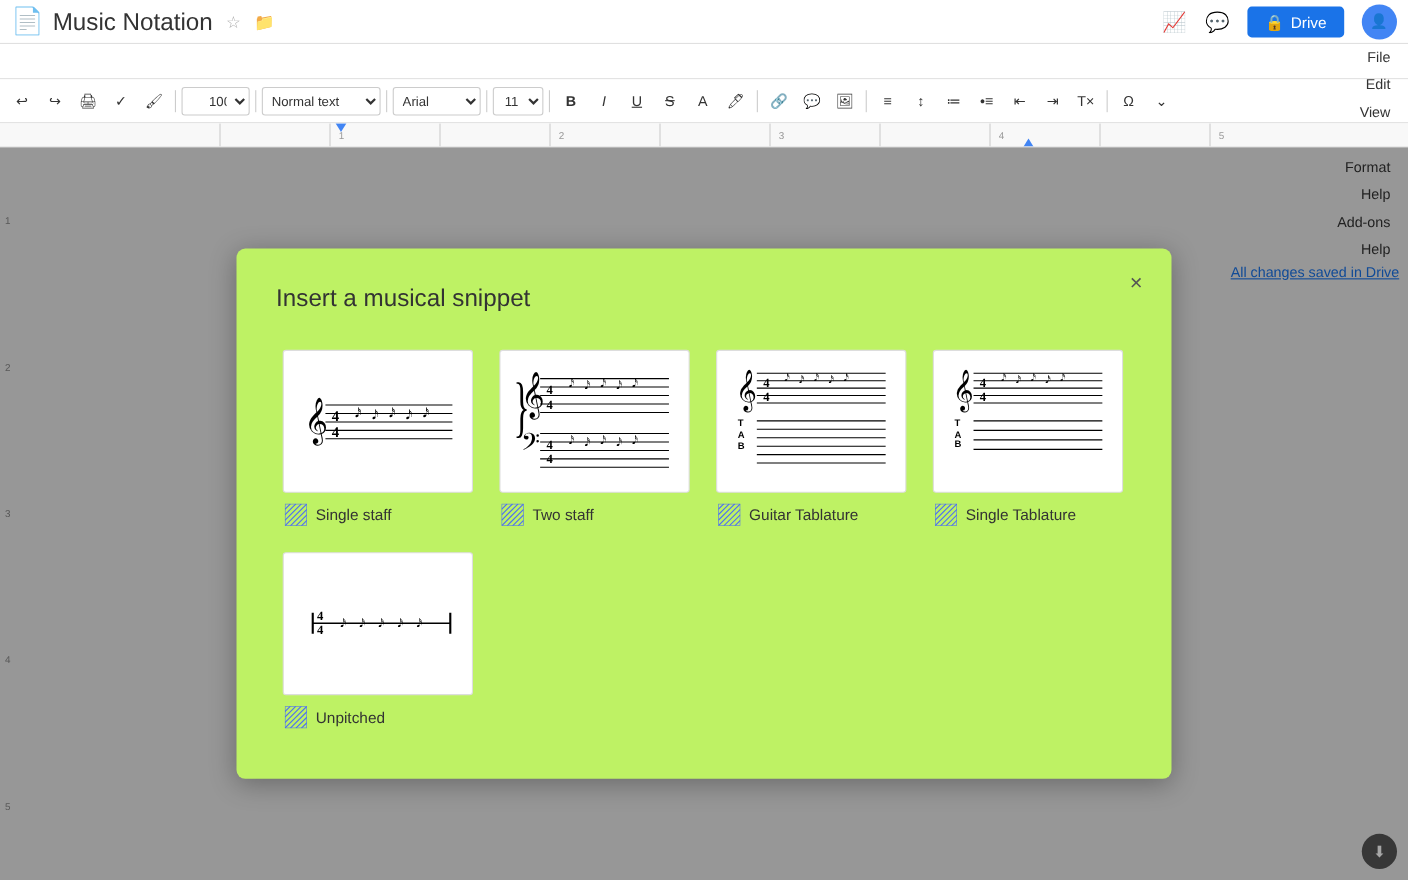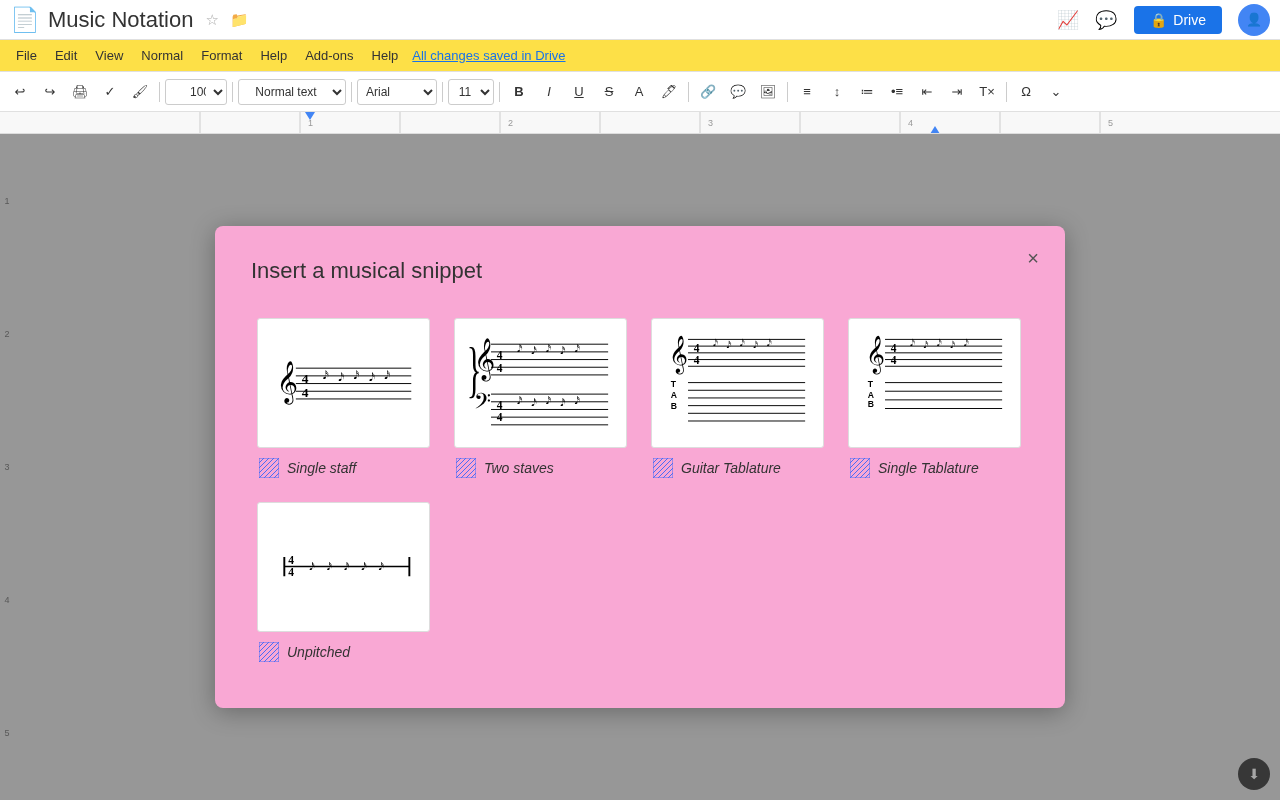--- a/index.html
+++ b/index.html
@@ -25,27 +25,28 @@
       font-size: 14px;
       cursor: pointer;
       display: flex;
       align-items: center;
       gap: 6px;
     }
     #topbar .avatar { width: 32px; height: 32px; border-radius: 50%; background: #4285f4; color: #fff; display: flex; align-items: center; justify-content: center; font-size: 13px; margin-left: 8px; }
 
     
     #menubar {
-      background: #fde047;
+      background: #ffffff;
       height: 32px;
       display: flex;
-      align-items: center;
+      align-items: flex-end;
       padding: 0 8px;
       gap: 2px;
       border-bottom: 1px solid #e0e0e0;
+      flex-direction: column;
     }
     #menubar .menu-item {
       font-size: 13px;
       color: #333;
       padding: 4px 8px;
       cursor: pointer;
       border-radius: 3px;
     }
     #menubar .saved-link { font-size: 13px; color: #1a73e8; text-decoration: underline; cursor: pointer; margin-left: 4px; }
 
@@ -98,21 +99,21 @@
       top: 0; left: 0; right: 0; bottom: 0;
       background: rgba(0,0,0,0.35);
       display: flex;
       align-items: center;
       justify-content: center;
       z-index: 100;
     }
 
     
     #dialog {
-      background: #f9a8d4;
+      background: #bef264;
       border-radius: 8px;
       width: 850px;
       padding: 32px 36px 40px;
       position: relative;
       box-shadow: 0 4px 24px rgba(0,0,0,0.3);
     }
     #dialog-title {
       font-size: 22px;
       font-weight: 400;
       color: #333;
@@ -163,21 +164,20 @@
       margin-top: 10px;
       padding-left: 2px;
     }
     .snippet-label .hatch-icon {
       width: 20px; height: 20px;
       flex-shrink: 0;
     }
     .snippet-label .label-text {
       font-size: 14px;
       color: #333;
-      font-style: italic;
     }
 
     
     .page-numbers {
       position: absolute;
       left: 0; top: 0;
       width: 14px;
       height: 100%;
       display: flex;
       flex-direction: column;
@@ -234,21 +234,21 @@
   <button class="tb-btn" title="Undo">↩</button>
   <button class="tb-btn" title="Redo">↪</button>
   <button class="tb-btn">🖨</button>
   <button class="tb-btn">✓</button>
   <button class="tb-btn">🖌</button>
   <div class="tb-divider"></div>
   <select class="tb-select" style="width:62px;padding-left:20px;">
     <option>100%</option>
   </select>
   <div class="tb-divider"></div>
-  <select class="tb-select" style="width:108px;text-align:center;">
+  <select class="tb-select" style="width:108px;">
     <option>Normal text</option>
   </select>
   <div class="tb-divider"></div>
   <select class="tb-select" style="width:80px;">
     <option>Arial</option>
   </select>
   <div class="tb-divider"></div>
   <select class="tb-select" style="width:46px;text-align:center;">
     <option>11</option>
   </select>
@@ -400,21 +400,21 @@
             <svg class="hatch-icon" viewBox="0 0 20 20">
               <rect width="20" height="20" fill="none" stroke="#4a6cf7" stroke-width="1"></rect>
               <line x1="0" y1="5" x2="5" y2="0" stroke="#4a6cf7" stroke-width="1"></line>
               <line x1="0" y1="10" x2="10" y2="0" stroke="#4a6cf7" stroke-width="1"></line>
               <line x1="0" y1="15" x2="15" y2="0" stroke="#4a6cf7" stroke-width="1"></line>
               <line x1="0" y1="20" x2="20" y2="0" stroke="#4a6cf7" stroke-width="1"></line>
               <line x1="5" y1="20" x2="20" y2="5" stroke="#4a6cf7" stroke-width="1"></line>
               <line x1="10" y1="20" x2="20" y2="10" stroke="#4a6cf7" stroke-width="1"></line>
               <line x1="15" y1="20" x2="20" y2="15" stroke="#4a6cf7" stroke-width="1"></line>
             </svg>
-            <span class="label-text">Two staves</span>
+            <span class="label-text">Two staff</span>
           </div>
         </div>
 
         <div class="snippet-item">
           <div class="snippet-preview">
             <svg viewBox="0 0 160 120" xmlns="http://www.w3.org/2000/svg">
 
               <line x1="28" y1="15" x2="150" y2="15" stroke="#000" stroke-width="1"></line>
               <line x1="28" y1="22" x2="150" y2="22" stroke="#000" stroke-width="1"></line>
               <line x1="28" y1="29" x2="150" y2="29" stroke="#000" stroke-width="1"></line>

